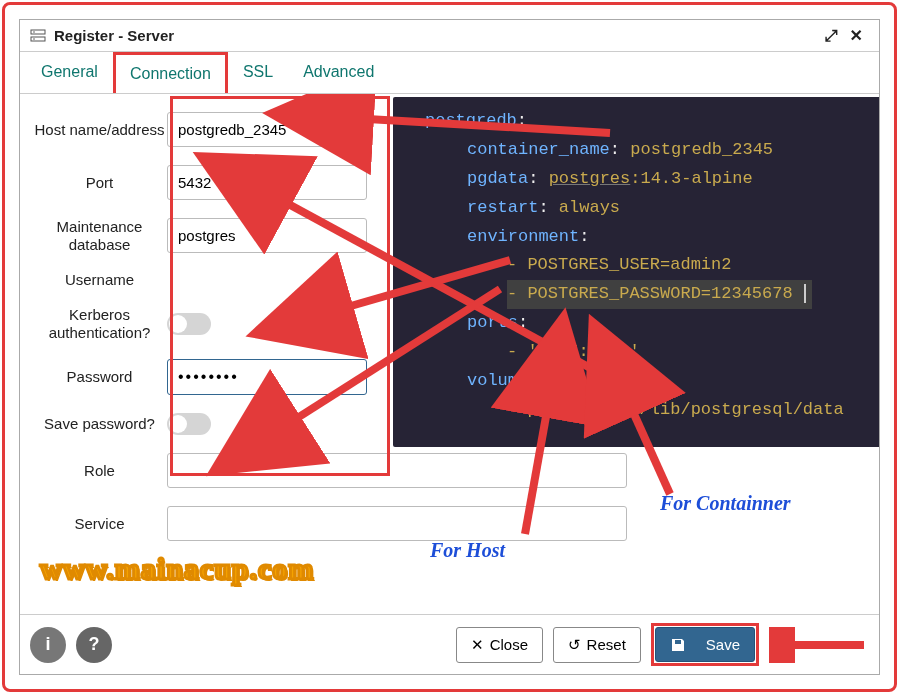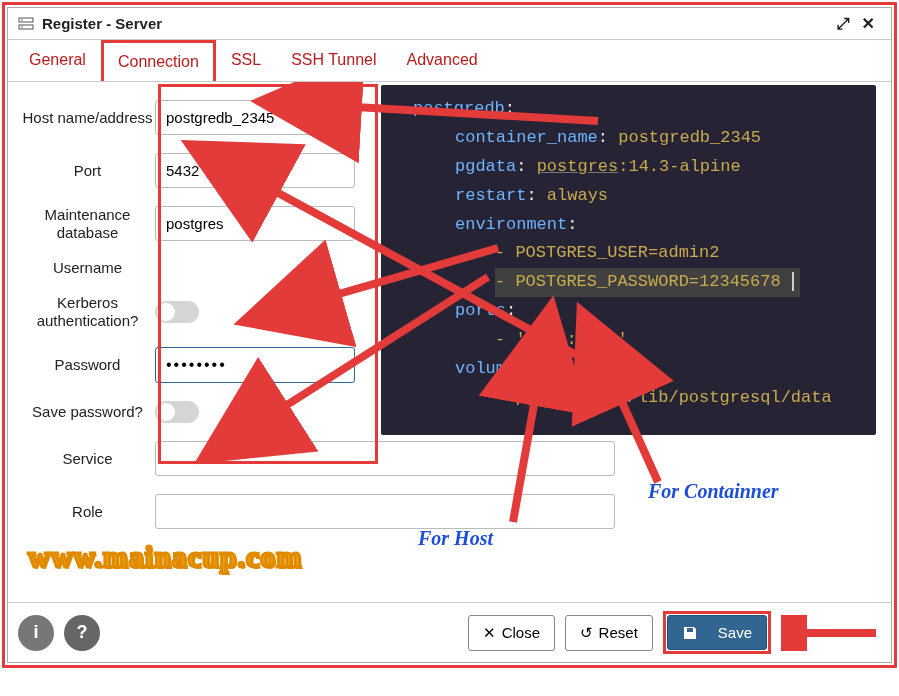--- a/index.html
+++ b/index.html
@@ -1,24 +1,24 @@
 <!DOCTYPE html>
 <html><head>
 <meta charset="utf-8">
 <style>
   * { box-sizing: border-box; margin: 0; padding: 0; }
   body { font-family: Arial, Helvetica, sans-serif; font-size: 14px; color: #222; background:#fff; width:899px;}
-  .outer { border: 3px solid #e33a3a; border-radius:1px; padding:2px; margin:2px;}
+  .outer { border: 3px solid #e33a3a; border-radius:8px; padding:14px; margin:2px;}
   .dialog { border:1px solid #aaa; background:#fff; }
   .titlebar { display:flex; align-items:center; padding:6px 10px; border-bottom:1px solid #ccc; background:#fff;}
   .titlebar .icon { width:16px; height:16px; margin-right:8px; }
   .titlebar .title { font-weight:600; font-size:15px; flex:1;}
   .titlebar .winbtn { font-size:16px; font-weight:bold; padding:0 6px; cursor:pointer;}
   .tabs { display:flex; border-bottom:1px solid #ccc; padding:0 6px; background:#fff;}
-  .tab { padding:10px 14px; font-size:16px; color:#b91c1c; cursor:pointer; border:1px solid transparent; border-bottom:none; }
+  .tab { padding:10px 14px; font-size:16px; color:#0f766e; cursor:pointer; border:1px solid transparent; border-bottom:none; }
   .tab.active { border:3px solid #e33a3a; border-bottom:none; position:relative; }
   .body { position:relative; padding:10px 8px 8px 12px; min-height:520px; overflow:hidden;}
   .form-row { display:flex; align-items:center; margin:8px 0 18px 0;}
   .form-label { width:135px; font-size:15px; color:#222; line-height:1.15;text-align:center;}
   .form-input { width:200px; padding:8px 10px; border:1px solid #bbb; border-radius:3px; font-size:15px; background:#fff;}
   .form-input.focus { border:1.5px solid #326690; outline:none;}
   .pw-dots { letter-spacing:2px; font-size:16px;}
   .toggle { width:44px; height:22px; background:#d5d5d5; border-radius:11px; position:relative; cursor:pointer;}
   .toggle .knob { width:18px; height:18px; background:#fff; border-radius:50%; position:absolute; top:2px; left:2px;}
   .highlight-box { position:absolute; border:3px solid #e33a3a; left:150px; top:2px; width:220px; height:380px; pointer-events:none;}
@@ -59,21 +59,20 @@
         </svg>
     <span class="title">Register - Server</span>
     <span class="winbtn">⤢</span>
     <span class="winbtn">✕</span>
   </div>
 
   <div class="tabs">
     <div class="tab">General</div>
     <div class="tab active">Connection</div>
     <div class="tab">SSL</div>
-    <div class="tab">SSH Tunnel</div>
     <div class="tab">Advanced</div>
   </div>
 
   <div class="body">
 
     <div class="form-row">
       <div class="form-label">Host name/address</div>
       <input class="form-input" value="postgredb_2345" style="">
     </div>
 
@@ -104,26 +103,26 @@
     </div>
 
     <div class="form-row">
       <div class="form-label">Save password?</div>
       <div class="toggle">
             <div class="knob"></div>
           </div>
     </div>
 
     <div class="form-row">
-      <div class="form-label">Service</div>
+      <div class="form-label">Role</div>
       <input class="form-input" style="width: 460px;" value="">
     </div>
 
     <div class="form-row">
-      <div class="form-label">Role</div>
+      <div class="form-label">Service</div>
       <input class="form-input" style="width: 460px;" value="">
     </div>
 
     <div class="highlight-box"></div>
 
     <div class="code-panel">
       <div class="ind0"><span class="ck">postgredb</span><span class="cw">:</span></div>
       <div class="ind1"><span class="ck">container_name</span><span class="cw">: </span><span class="cv">postgredb_2345</span></div>
       <div class="ind1"><span class="ck">pgdata</span><span class="cw">: </span><span class="cv cu">postgres</span><span class="cv">:14.3-alpine</span></div>
       <div class="ind1"><span class="ck">restart</span><span class="cw">: </span><span class="cv">always</span></div>

